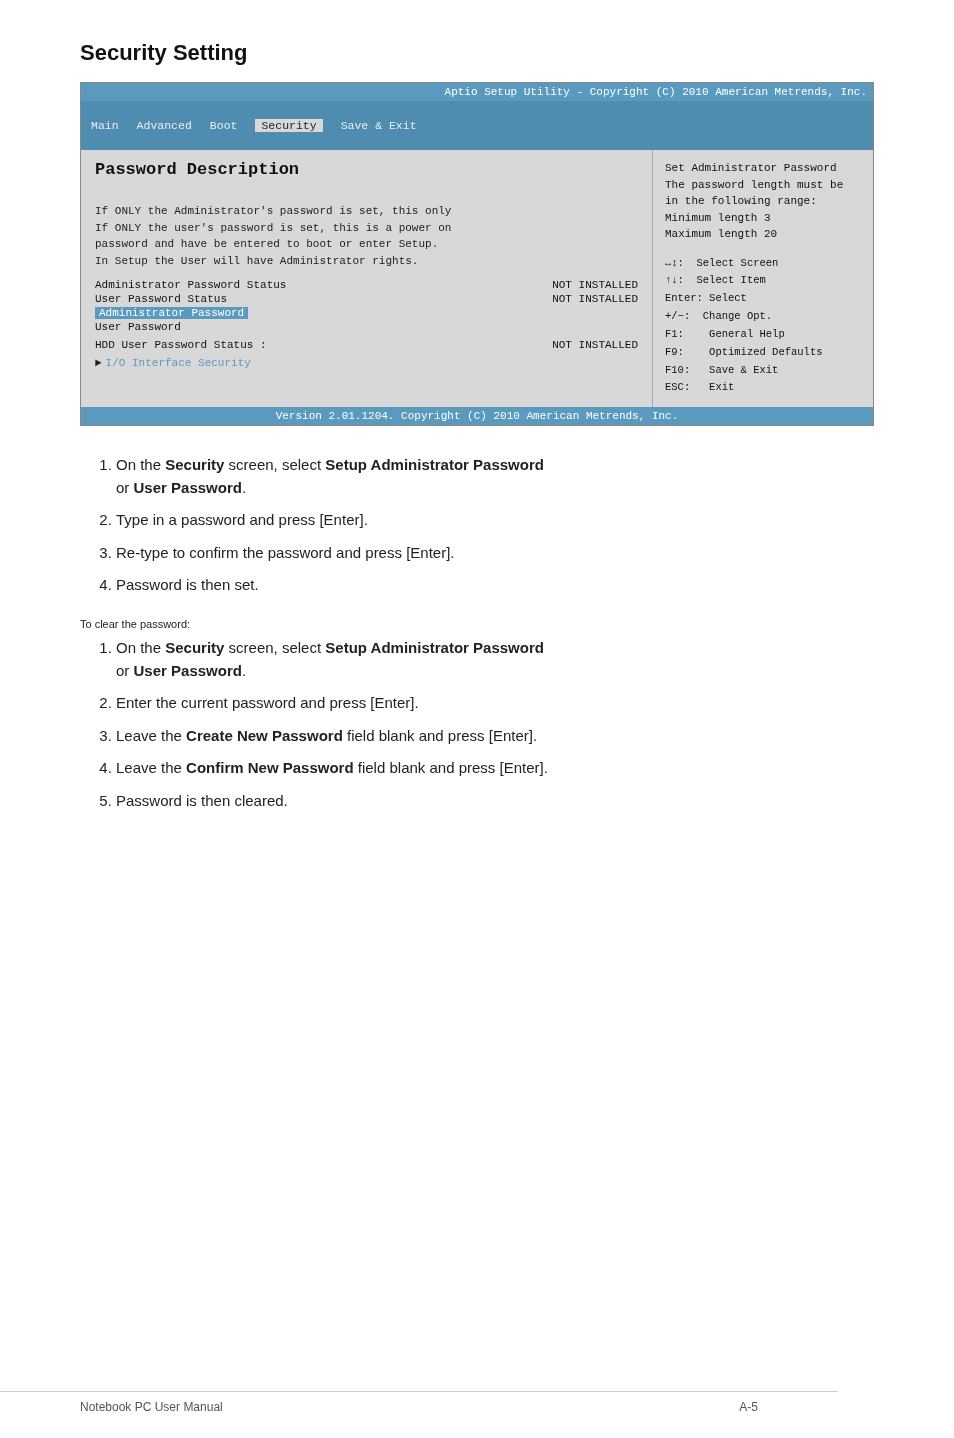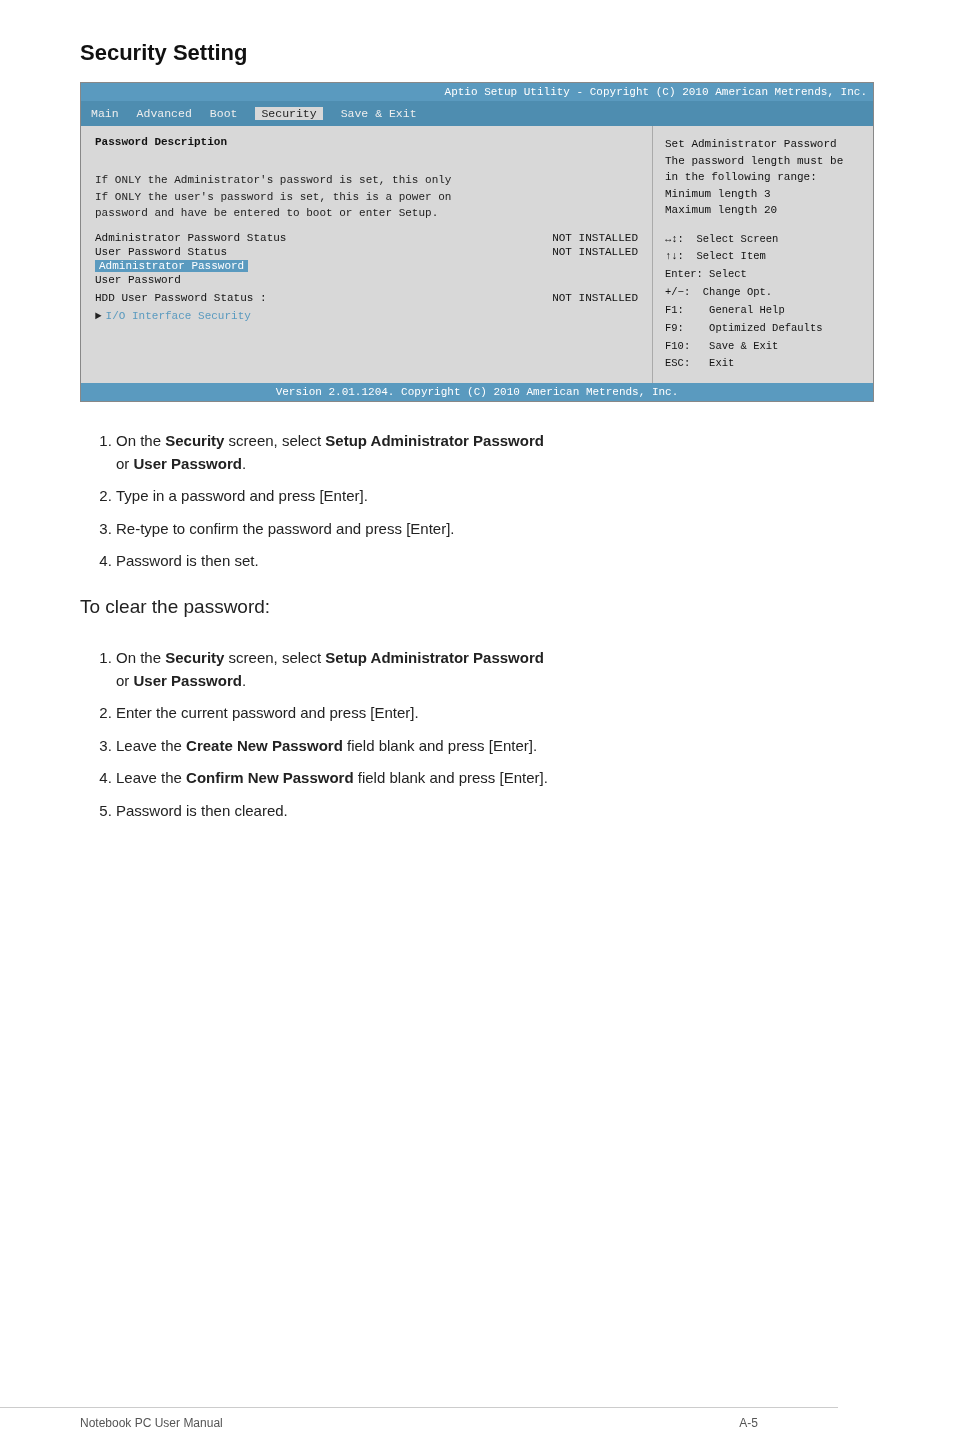--- a/index.html
+++ b/index.html
@@ -34,21 +34,21 @@
       background: #5a9abf;
       color: #fff;
       text-align: right;
       padding: 3px 6px;
       font-size: 11px;
     }
 
     .bios-menu-bar {
       background: #4e8db0;
       color: #fff;
-      padding: 6px 10px;
+      padding: 18px 10px;
       display: flex;
       gap: 18px;
       font-size: 11.5px;
     }
 
     .bios-menu-bar span {
       color: #eee;
     }
 
     .bios-menu-bar .active-tab {
@@ -87,21 +87,21 @@
     .bios-right .key-legend {
       font-family: 'Courier New', monospace;
       font-size: 10.5px;
       line-height: 1.7;
       color: #111;
     }
 
     .bios-section-title {
       font-weight: bold;
       margin-bottom: 6px;
-      font-size: 11px;
+      font-size: 17px;
     }
 
     .bios-desc {
       font-size: 11px;
       line-height: 1.5;
       color: #222;
       margin-bottom: 10px;
       margin-top: 24px;
     }
 
@@ -169,32 +169,32 @@
       margin-bottom: 18px;
     }
 
     .instructions ol li {
       font-size: 15px;
       margin-bottom: 10px;
       line-height: 1.5;
     }
 
     .instructions .section-heading {
-      font-size: 19px;
-      margin-bottom: 24px;
+      font-size: 11px;
+      margin-bottom: 4px;
     }
 
     b {
       font-weight: bold;
     }
 
     
     .page-footer {
       position: fixed;
-      bottom: 0;
+      bottom: 16px;
       left: 0;
       width: 838px;
       border-top: 1px solid #ccc;
       padding: 8px 80px;
       display: flex;
       justify-content: space-between;
       font-size: 12px;
       color: #555;
       background: #fff;
     }
@@ -213,20 +213,21 @@
     <span class="active-tab">Security</span>
     <span>Save &amp; Exit</span>
   </div>
   <div class="bios-content">
     <div class="bios-left">
       <div class="bios-section-title">Password Description</div>
       <div class="bios-desc">
         <div>If ONLY the Administrator's password is set, this only</div>
         <div>If ONLY the user's password is set, this is a power on</div>
         <div>password and have be entered to boot or enter Setup.</div>
+        <div>In Setup the User will have Administrator rights.</div>
       </div>
       <div class="bios-status-table">
         <div class="row">
           <span class="label">Administrator Password Status</span>
           <span class="value">NOT INSTALLED</span>
         </div>
         <div class="row">
           <span class="label">User Password Status</span>
           <span class="value">NOT INSTALLED</span>
         </div>

